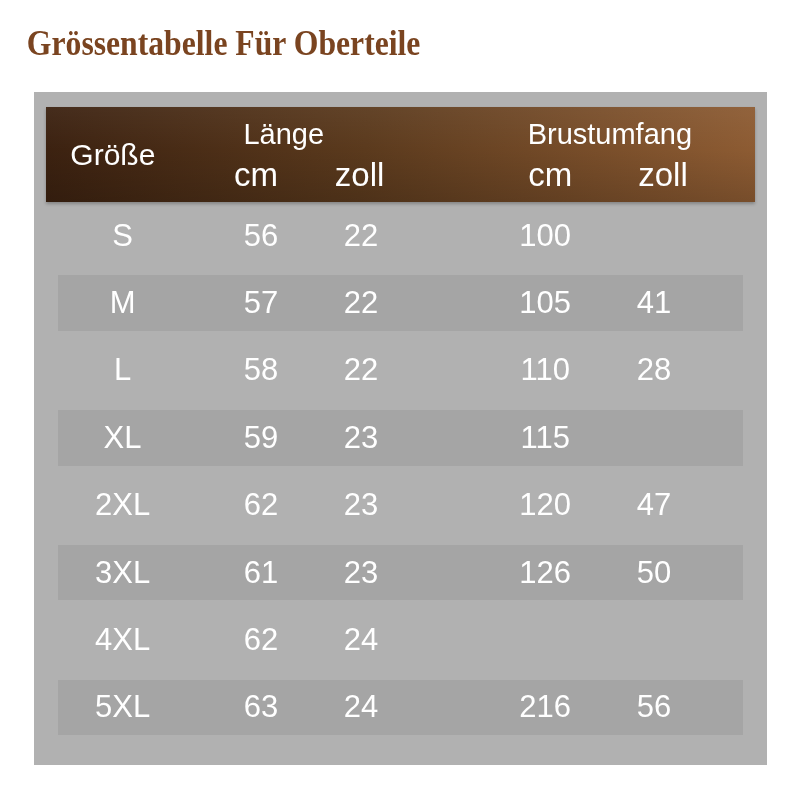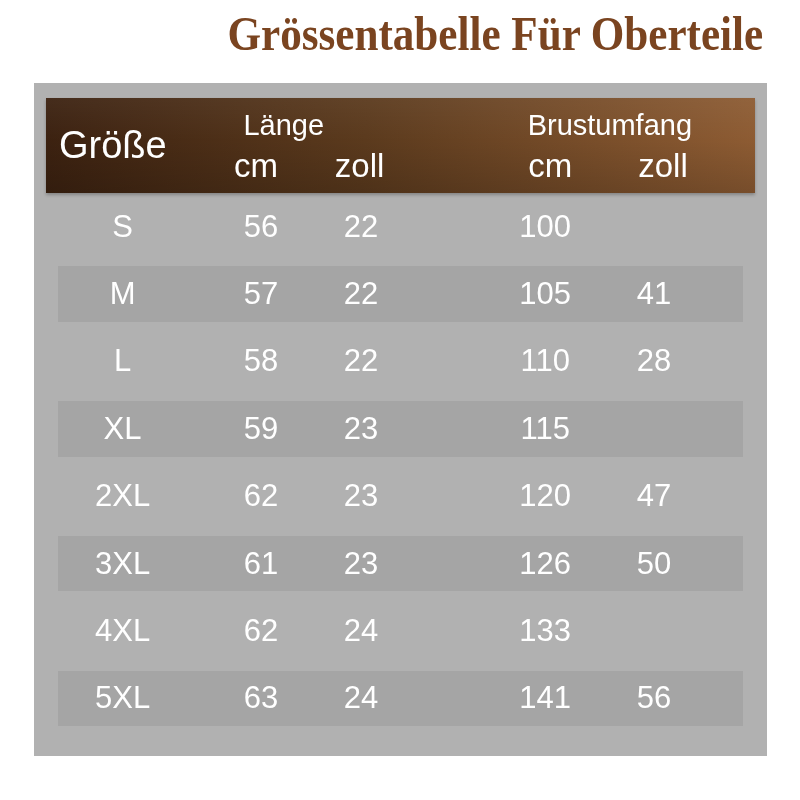--- a/index.html
+++ b/index.html
@@ -10,26 +10,26 @@
     height: 800px;
     overflow: hidden;
     font-family: "Liberation Sans", sans-serif;
   }
   .page {
     width: 800px;
     height: 800px;
     position: relative;
   }
   .title {
-    padding-top: 8px;
+    padding-top: 17px;
     height: 52px;
-    text-align: right;
+    text-align: left;
     font-family: "Liberation Serif", serif;
     font-weight: 600;
-    font-size: 49px;
+    font-size: 36px;
     color: #7a4420;
     line-height: 52px;
     white-space: nowrap;
   }
   .title .squeeze {
     display: inline-block;
     transform: scaleX(0.88);
     transform-origin: center;
     letter-spacing: 0px;
   }
@@ -51,21 +51,21 @@
       linear-gradient(180deg, rgba(255,255,255,0.05) 0%, rgba(0,0,0,0.00) 45%, rgba(0,0,0,0.16) 100%),
       linear-gradient(97deg, #3b2110 0%, #5b3a1d 45%, #8e5c33 100%);
     grid-template-rows: 1fr 1fr;
     align-items: center;
     color: #ffffff;
     box-shadow: 0 2px 3px rgba(0,0,0,0.25);
   }
   .h-size {
     grid-column: 1;
     grid-row: 1 / 3;
-    font-size: 38px;
+    font-size: 30px;
     text-align: center;
   }
   .h-group {
     grid-row: 1;
     font-size: 29px;
     text-align: center;
     align-self: center;
     padding-top: 8px;
   }
   .h-laenge { grid-column: 2 / 4; }
@@ -169,26 +169,25 @@
         <div class="cell c2">61</div>
         <div class="cell c3">23</div>
         <div class="cell c4">126</div>
         <div class="cell c5">50</div>
       </div>
 
       <div class="row grid">
         <div class="cell c1">4XL</div>
         <div class="cell c2">62</div>
         <div class="cell c3">24</div>
-        <div class="cell c4">133</div>
       </div>
 
       <div class="row band grid">
         <div class="cell c1">5XL</div>
         <div class="cell c2">63</div>
         <div class="cell c3">24</div>
-        <div class="cell c4">141</div>
+        <div class="cell c4">216</div>
         <div class="cell c5">56</div>
       </div>
 
     </div>
   </div>
 </div>
 
 </body></html>

